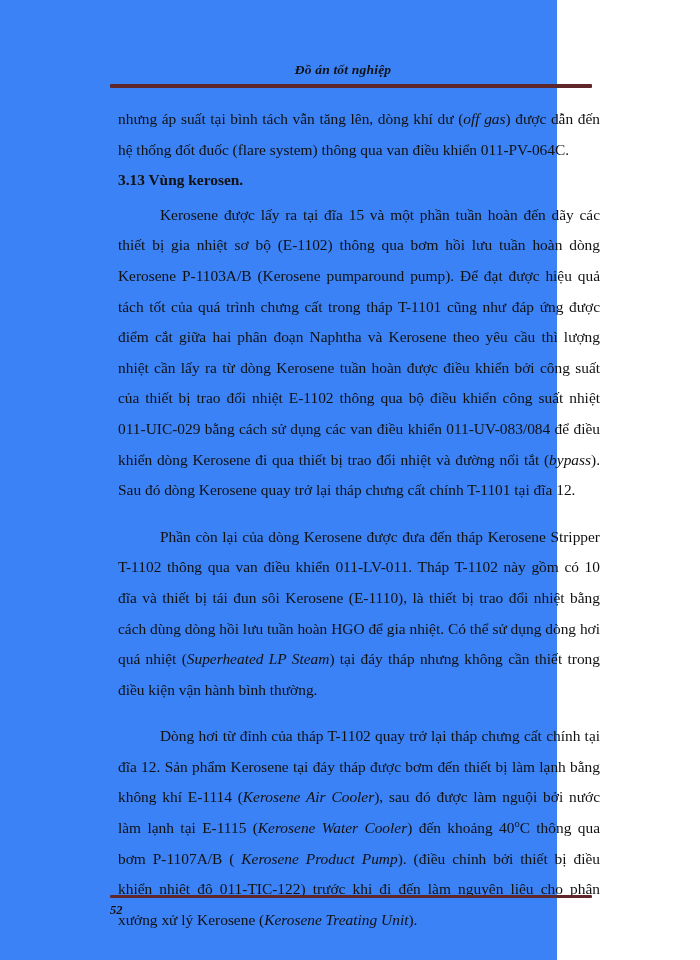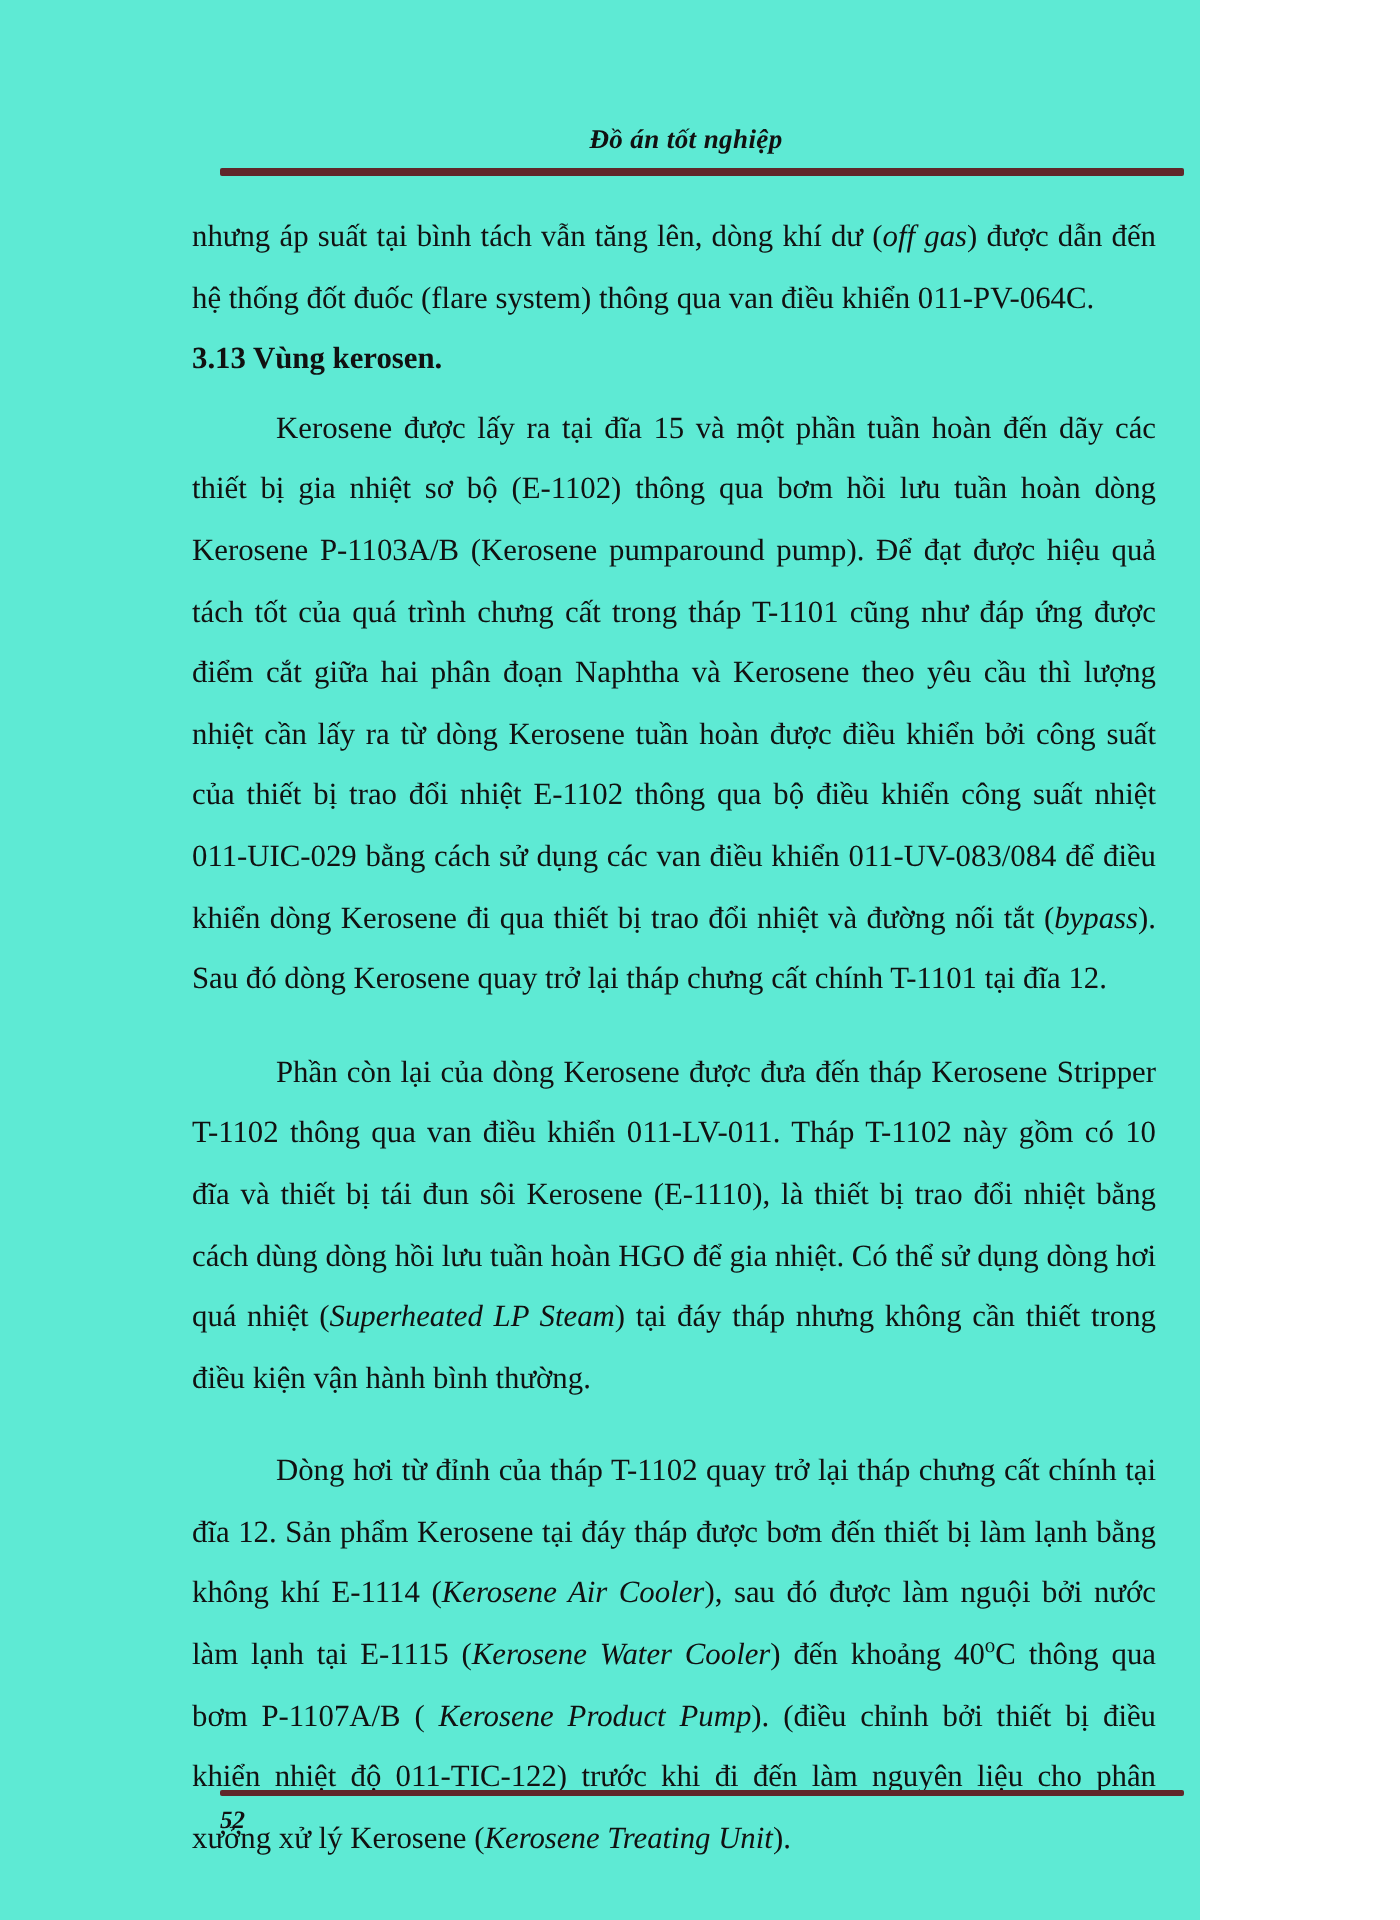--- a/index.html
+++ b/index.html
@@ -10,23 +10,23 @@
   }
   body {
     width: 700px;
     height: 960px;
     overflow: hidden;
     font-family: "Liberation Serif", "DejaVu Serif", serif;
     color: #1a1a1a;
   }
   .page {
     position: relative;
-    width: 600px;
+    width: 557px;
     height: 960px;
-    background: #5eead4;
+    background: #3b82f6;
     box-sizing: border-box;
   }
 
   
   .header {
     position: absolute;
     left: 110px;
     top: 62px;
     width: 482px;
   }
@@ -46,21 +46,21 @@
     background: #60272a;
     border-radius: 1px;
   }
   .rule.thin-top {
     height: 4px;
   }
 
   
   .content {
     position: absolute;
-    left: 96px;
+    left: 118px;
     top: 104px;
     width: 482px;
   }
   p.para {
     margin: 0 0 0 0;
     font-size: 15.4px;
     line-height: 30.6px;
     text-align: justify;
     text-justify: inter-word;
     color: #111111;

